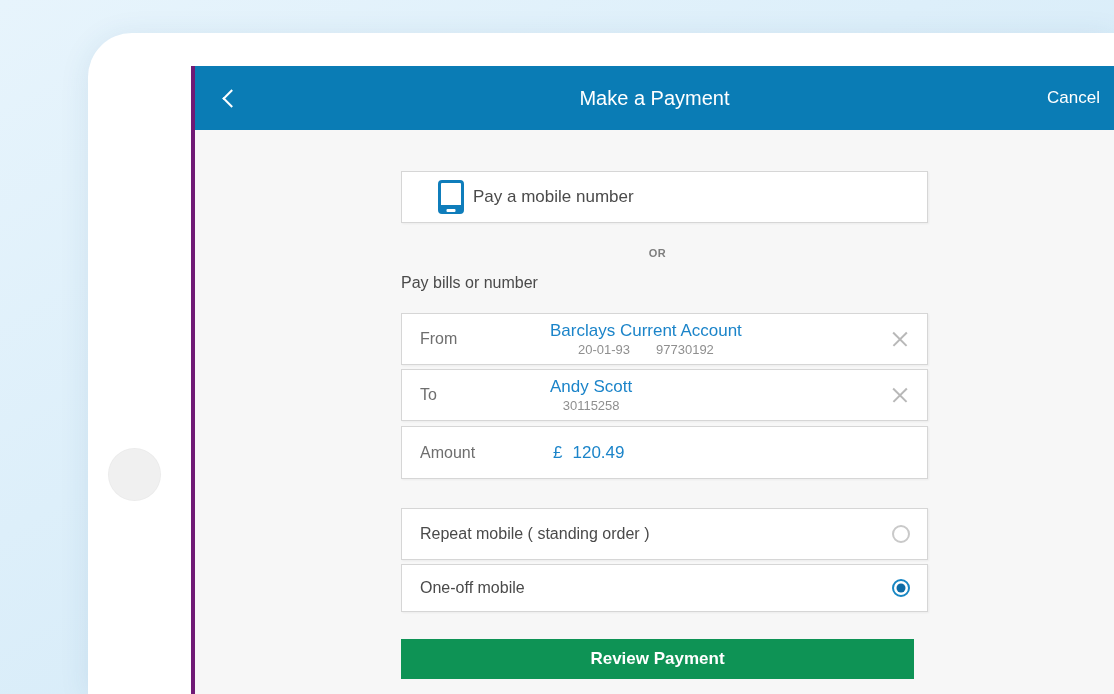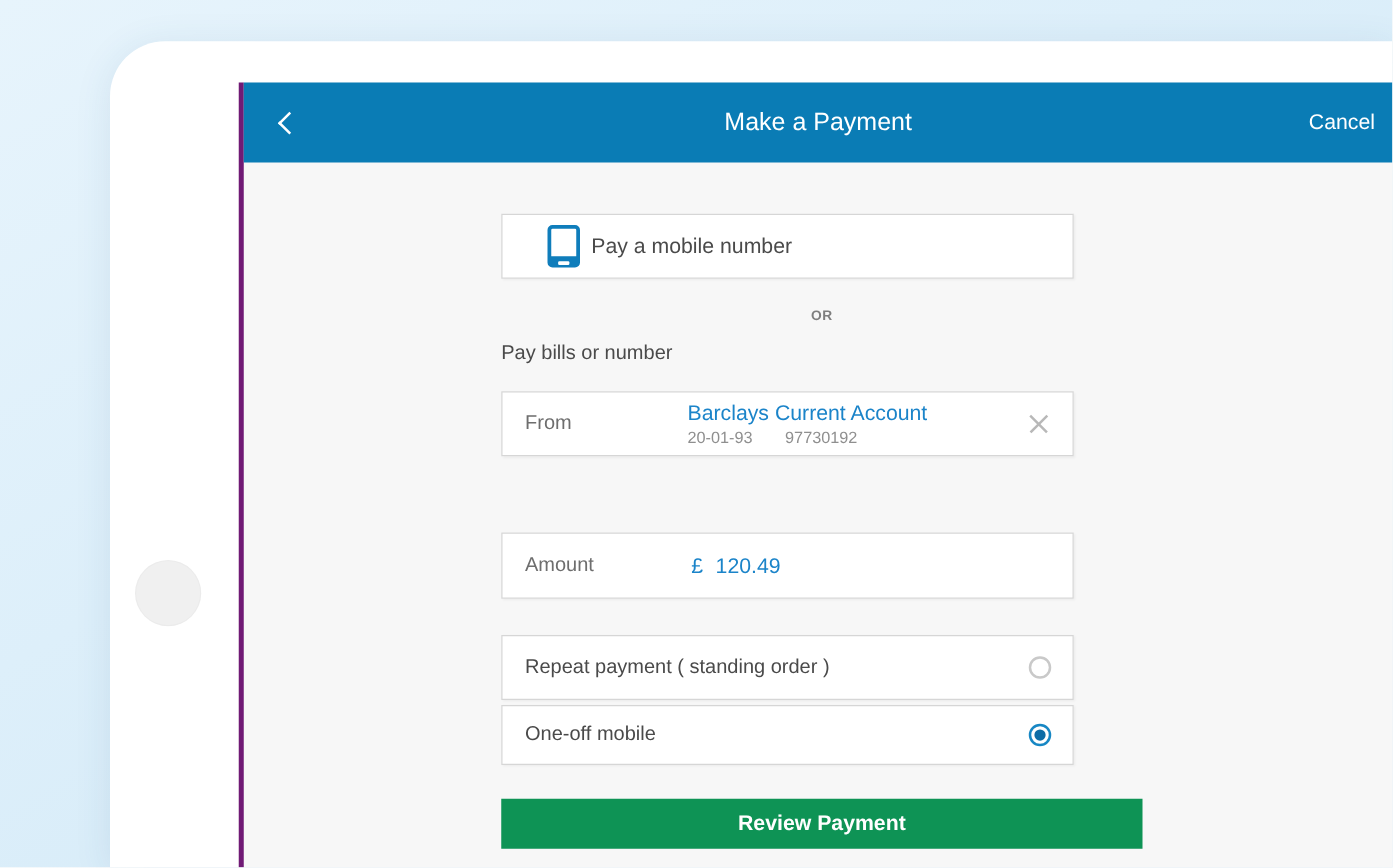--- a/index.html
+++ b/index.html
@@ -33,22 +33,22 @@
   
   .appbar{position:absolute;left:0;top:0;width:100%;height:64px;background:var(--header_bg);
           display:flex;align-items:center;}
   .back-btn{position:absolute;left:14px;top:0;height:64px;width:40px;display:flex;align-items:center;justify-content:center;cursor:pointer;}
   .chev-left{width:13px;height:13px;border-top:2.5px solid #fff;border-left:2.5px solid #fff;
              transform:rotate(-45deg);margin-left:5px;}
   .appbar-title{position:absolute;left:0;width:100%;text-align:center;color:#fff;font-size:20px;font-weight:400;}
   .cancel-btn{position:absolute;right:14px;top:0;height:64px;display:flex;align-items:center;color:#fff;
               font-size:17px;cursor:pointer;}
   
-  .card{position:absolute;left:206px;width:458px;background:#fff;border:1px solid var(--card_border);
-        box-shadow:1px 1px 2px rgba(0,0,0,0.05);}
+  .card{position:absolute;left:206px;width:527px;background:#fff;border:1px solid var(--card_border);
+        box-shadow:1px 1px 2px rgba(0,0,0,0.05);text-align:center;}
   
   .mobile-box{top:105px;height:52px;display:flex;align-items:center;cursor:pointer;}
   .phone-icon{width:26px;height:34px;border:3.5px solid var(--icon_blue);border-bottom-width:9px;
               border-radius:4px;background:#fff;margin-left:36px;position:relative;}
   .phone-icon::after{content:"";position:absolute;left:50%;bottom:-6.5px;transform:translateX(-50%);
                      width:9px;height:2.5px;background:#fff;border-radius:1px;}
   .mobile-label{margin-left:9px;font-size:17px;color:var(--text_dark);}
   
   .or-divider{position:absolute;left:206px;width:513px;top:176px;height:22px;text-align:center;
               font-size:11px;font-weight:700;color:#7e7e7e;letter-spacing:.5px;line-height:22px;}
@@ -116,31 +116,39 @@
         <span class="row-label">From</span>
         <div class="row-value-stack">
           <span class="row-value">Barclays Current Account</span>
           <span class="row-detail">
             <span class="detail-part">20-01-93</span><span>97730192</span>
           </span>
         </div>
         <span class="clear-btn"></span>
       </div>
 
+      <div class="card form-row row-to">
+        <span class="row-label">To</span>
+        <div class="row-value-stack">
+          <span class="row-value">Andy Scott</span>
+          <span class="row-detail">30115258</span>
+        </div>
+        <span class="clear-btn"></span>
+      </div>
 
       <div class="card form-row row-amount">
         <span class="row-label">Amount</span>
         <div class="amount-line">
           <span class="amount-currency">£</span>
           <span>120.49</span>
         </div>
       </div>
 
       <div class="card radio-row radio-row1">
-        <span class="radio-label">Repeat payment ( standing order )</span>
+        <span class="radio-label">Repeat mobile ( standing order )</span>
         <span class="radio-circle"></span>
       </div>
 
       <div class="card radio-row radio-row2 selected">
         <span class="radio-label">One-off mobile</span>
         <span class="radio-circle"></span>
       </div>
 
       <button class="review-btn">Review Payment</button>
 

